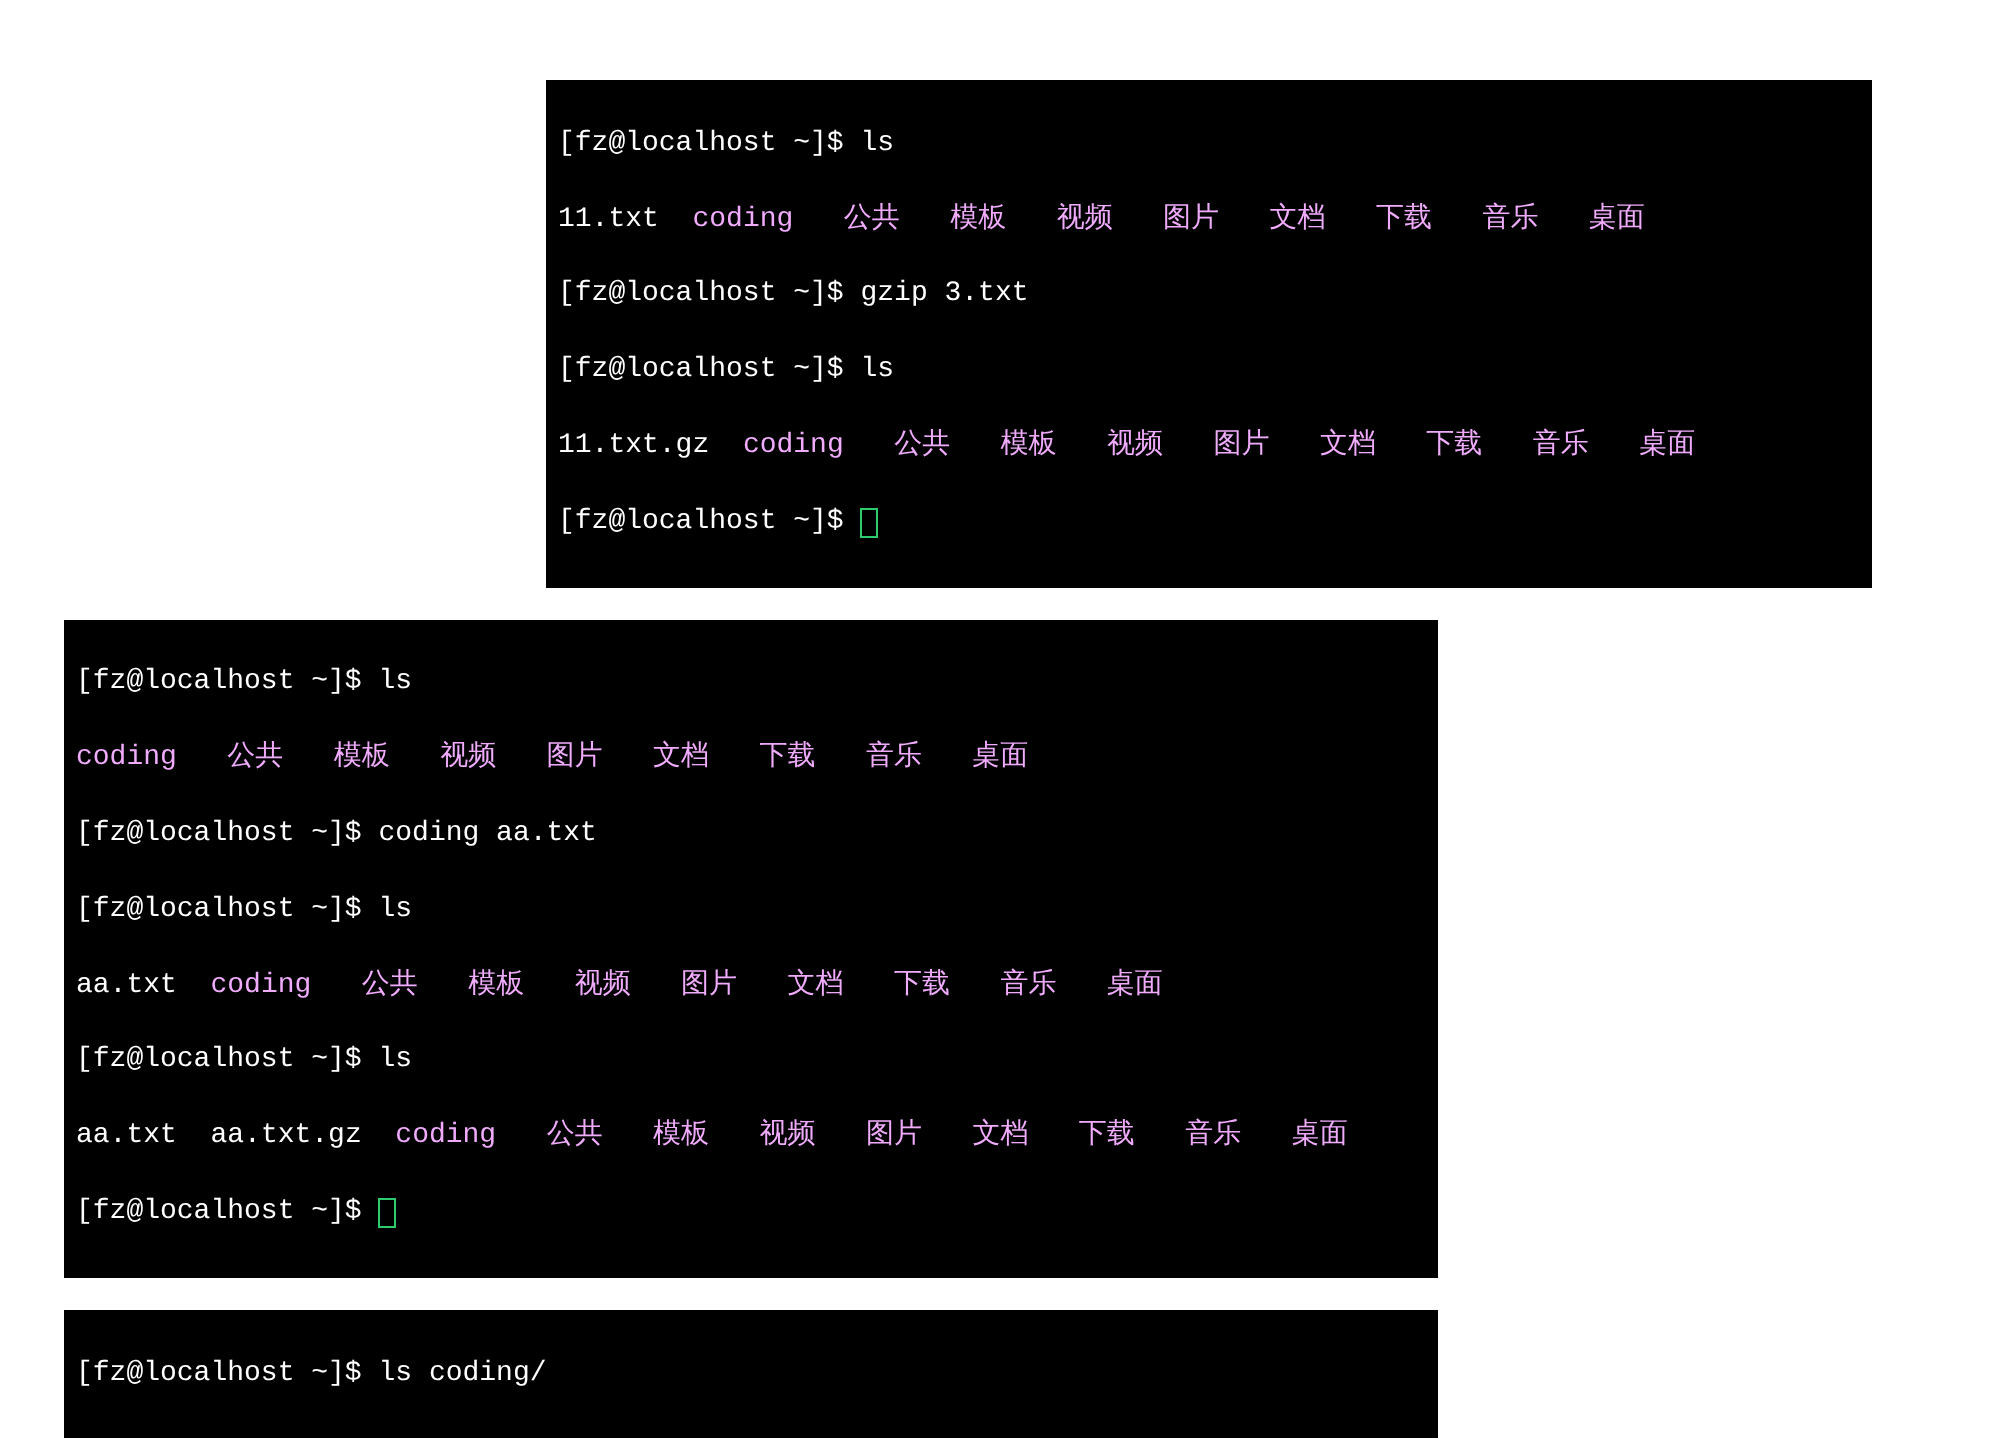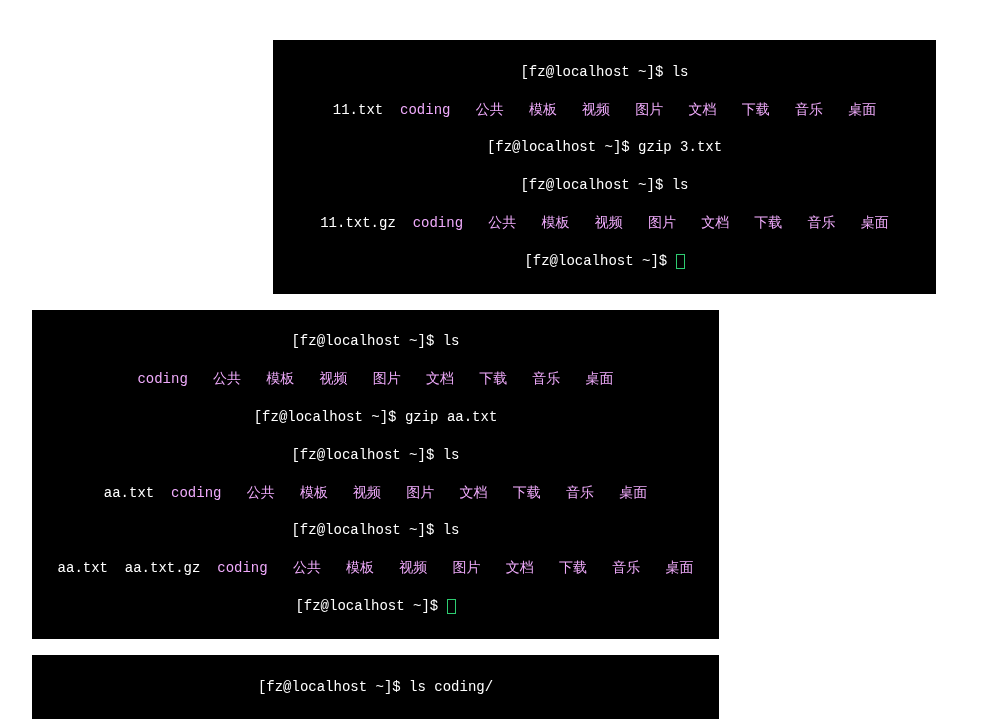--- a/index.html
+++ b/index.html
@@ -14,21 +14,20 @@
       padding: 0;
       width: 1003px;
     }
     .terminal-block {
       background: #000000;
       color: #ffffff;
       padding: 4px 6px;
       line-height: 1.35;
       white-space: pre;
       overflow: hidden;
-      text-align: center;
     }
     .block1 {
       margin-left: 273px;
       margin-top: 40px;
       width: 663px;
     }
     .block2 {
       margin-left: 32px;
       margin-top: 16px;
       width: 687px;
@@ -61,21 +60,21 @@
 <span class="line"><span class="white">11.txt</span><span>  </span><span class="blue">coding</span><span>   </span><span class="blue">公共</span><span>   </span><span class="blue">模板</span><span>   </span><span class="blue">视频</span><span>   </span><span class="blue">图片</span><span>   </span><span class="blue">文档</span><span>   </span><span class="blue">下载</span><span>   </span><span class="blue">音乐</span><span>   </span><span class="blue">桌面</span></span>
 <span class="line"><span class="white">[fz@localhost ~]$ </span><span class="white">gzip 3.txt</span></span>
 <span class="line"><span class="white">[fz@localhost ~]$ </span><span class="white">ls</span></span>
 <span class="line"><span class="red">11.txt.gz</span><span>  </span><span class="blue">coding</span><span>   </span><span class="blue">公共</span><span>   </span><span class="blue">模板</span><span>   </span><span class="blue">视频</span><span>   </span><span class="blue">图片</span><span>   </span><span class="blue">文档</span><span>   </span><span class="blue">下载</span><span>   </span><span class="blue">音乐</span><span>   </span><span class="blue">桌面</span></span>
 <span class="line"><span class="white">[fz@localhost ~]$ </span><span class="cursor"></span></span>
 </div>
 
 <div class="terminal-block block2">
 <span class="line"><span class="white">[fz@localhost ~]$ </span><span class="white">ls</span></span>
 <span class="line"><span class="blue">coding</span><span>   </span><span class="blue">公共</span><span>   </span><span class="blue">模板</span><span>   </span><span class="blue">视频</span><span>   </span><span class="blue">图片</span><span>   </span><span class="blue">文档</span><span>   </span><span class="blue">下载</span><span>   </span><span class="blue">音乐</span><span>   </span><span class="blue">桌面</span></span>
-<span class="line"><span class="white">[fz@localhost ~]$ </span><span class="white">gzip aa.txt</span></span>
+<span class="line"><span class="white">[fz@localhost ~]$ </span><span class="white">coding aa.txt</span></span>
 <span class="line"><span class="white">[fz@localhost ~]$ </span><span class="white">ls</span></span>
 <span class="line"><span class="white">aa.txt</span><span>  </span><span class="blue">coding</span><span>   </span><span class="blue">公共</span><span>   </span><span class="blue">模板</span><span>   </span><span class="blue">视频</span><span>   </span><span class="blue">图片</span><span>   </span><span class="blue">文档</span><span>   </span><span class="blue">下载</span><span>   </span><span class="blue">音乐</span><span>   </span><span class="blue">桌面</span></span>
 <span class="line"><span class="white">[fz@localhost ~]$ </span><span class="white">ls</span></span>
 <span class="line"><span class="white">aa.txt</span><span>  </span><span class="red">aa.txt.gz</span><span>  </span><span class="blue">coding</span><span>   </span><span class="blue">公共</span><span>   </span><span class="blue">模板</span><span>   </span><span class="blue">视频</span><span>   </span><span class="blue">图片</span><span>   </span><span class="blue">文档</span><span>   </span><span class="blue">下载</span><span>   </span><span class="blue">音乐</span><span>   </span><span class="blue">桌面</span></span>
 <span class="line"><span class="white">[fz@localhost ~]$ </span><span class="cursor"></span></span>
 </div>
 
 <div class="terminal-block block3">
 <span class="line"><span class="white">[fz@localhost ~]$ </span><span class="white">ls coding/</span></span>
 

